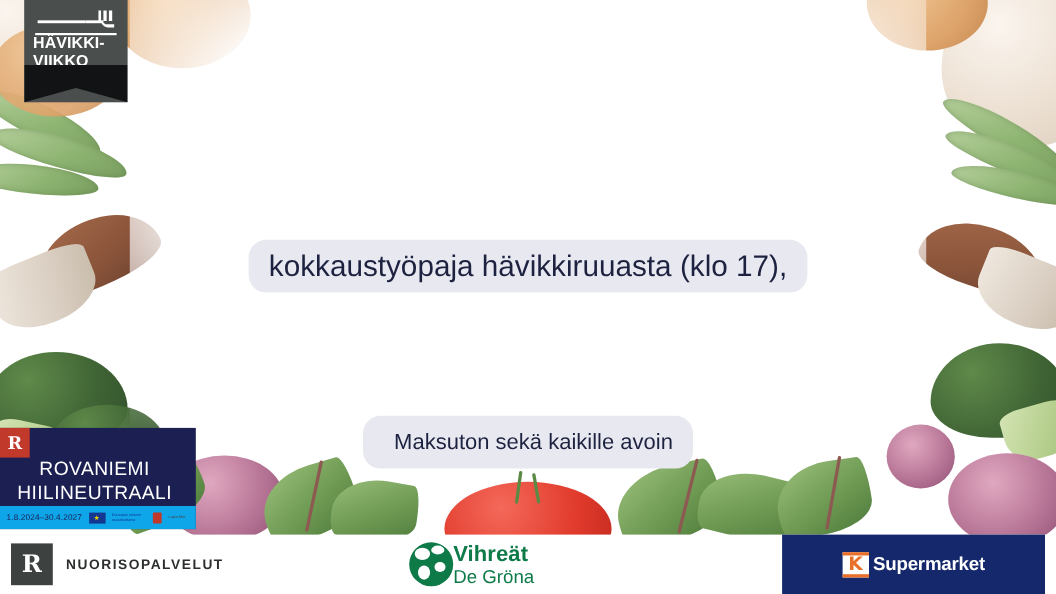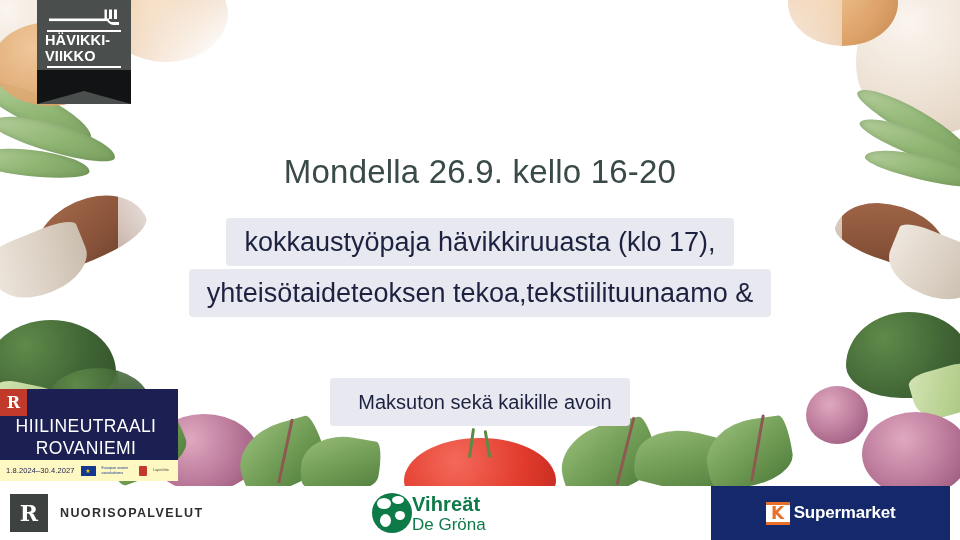--- a/index.html
+++ b/index.html
@@ -59,21 +59,21 @@
     border-radius:60% 10% 60% 10%/60% 60% 40% 40%;
   }
   .leaf-stem { position:absolute; background:#8d5a52; border-radius:2px; }
   .tomato {
     position:absolute; border-radius:50% 50% 50% 50%/55% 55% 45% 45%;
     background:radial-gradient(circle at 34% 30%,#f4695a,#e13b2c 60%,#c32a20);
   }
 
   
   .badge {
-    position:absolute; left:22px; top:0; width:94px; height:104px; z-index:9;margin-left:15px;
+    position:absolute; left:22px; top:0; width:94px; height:93px; z-index:9;
   }
   .badge-body {
     position:absolute; inset:0; background:#4a4f4d;
   }
   .badge-notch {
     position:absolute; left:0; right:0; bottom:0; height:34px;
     background:#111314;
     clip-path:polygon(0 0,100% 0,100% 100%,50% 62%,0 100%);
   }
   .badge-fork { position:absolute; left:12px; top:9px; width:70px; height:22px; }
@@ -105,21 +105,21 @@
   }
 
   
   .body-block {
     position:absolute; left:0; right:0; top:218px; z-index:6;
     display:flex; flex-direction:column; align-items:center; gap:0px;
   }
   .chip {
     background:#e8e9f0; color:#1d2240;
     font-size:27px; line-height:34px; font-weight:400;
-    padding:7px 18px; border-radius:4px;
+    padding:7px 18px; border-radius:16px;
     white-space:nowrap;
   }
   .chip + .chip { margin-top:3px; }
 
   .welcome-block {
     position:absolute; left:0; right:0; top:378px; z-index:6;
     display:flex; flex-direction:column; align-items:center;
   }
   .welcome-block .chip { font-size:20px;padding-left:28px; }
 
@@ -131,21 +131,21 @@
   .hn-mark {
     position:absolute; left:0; top:0; width:27px; height:27px; background:#c0392b;
     color:#ffffff; font-family:"DejaVu Serif", serif; font-size:16px; font-weight:700;
     display:flex; align-items:center; justify-content:center;
   }
   .hn-title {
     position:absolute; left:0; right:6px; top:26px;
     text-align:center; font-size:17.5px; line-height:22px; letter-spacing:.4px;
   }
   .hn-foot {
-    position:absolute; left:0; right:0; bottom:0; height:21px; background:#fef9c3;
+    position:absolute; left:0; right:0; bottom:0; height:21px; background:#0ea5e9;
     display:flex; align-items:center; gap:6px; padding:0 6px;
   }
   .hn-date { font-size:7.5px; color:#1b1f52; letter-spacing:.1px; white-space:nowrap; }
   .eu-flag {
     width:15px; height:10px; background:#14388f; position:relative; flex:none;
   }
   .eu-flag::after {
     content:"★"; position:absolute; inset:0; color:#f5d100; font-size:6px;
     display:flex; align-items:center; justify-content:center;
   }
@@ -271,36 +271,34 @@
     <div class="badge-rule" style="top:30px;"></div>
     <div class="badge-text">
       <div>HÄVIKKI-</div>
       <div>VIIKKO</div>
     </div>
     <div class="badge-rule" style="top:66px;"></div>
     <div class="badge-notch"></div>
   </div>
 
 
-  <div class="subtitle">Mondella 26.9. kello 16-20</div>
 
   <div class="body-block">
     <div class="chip">kokkaustyöpaja hävikkiruuasta (klo 17),</div>
-    <div class="chip">yhteisötaideteoksen tekoa,tekstiilituunaamo &amp;</div>
   </div>
 
   <div class="welcome-block">
     <div class="chip">Maksuton sekä kaikille avoin</div>
   </div>
 
   <div class="hn">
     <div class="hn-mark">R</div>
     <div class="hn-title">
+      <div>ROVANIEMI</div>
       <div>HIILINEUTRAALI</div>
-      <div>ROVANIEMI</div>
     </div>
     <div class="hn-foot">
       <div class="hn-date">1.8.2024–30.4.2027</div>
       <div class="eu-flag"></div>
       <div class="eu-cap">Euroopan unionin osarahoittama</div>
       <div class="crest"></div>
       <div class="crest-cap">Lapin liitto</div>
     </div>
   </div>
 

